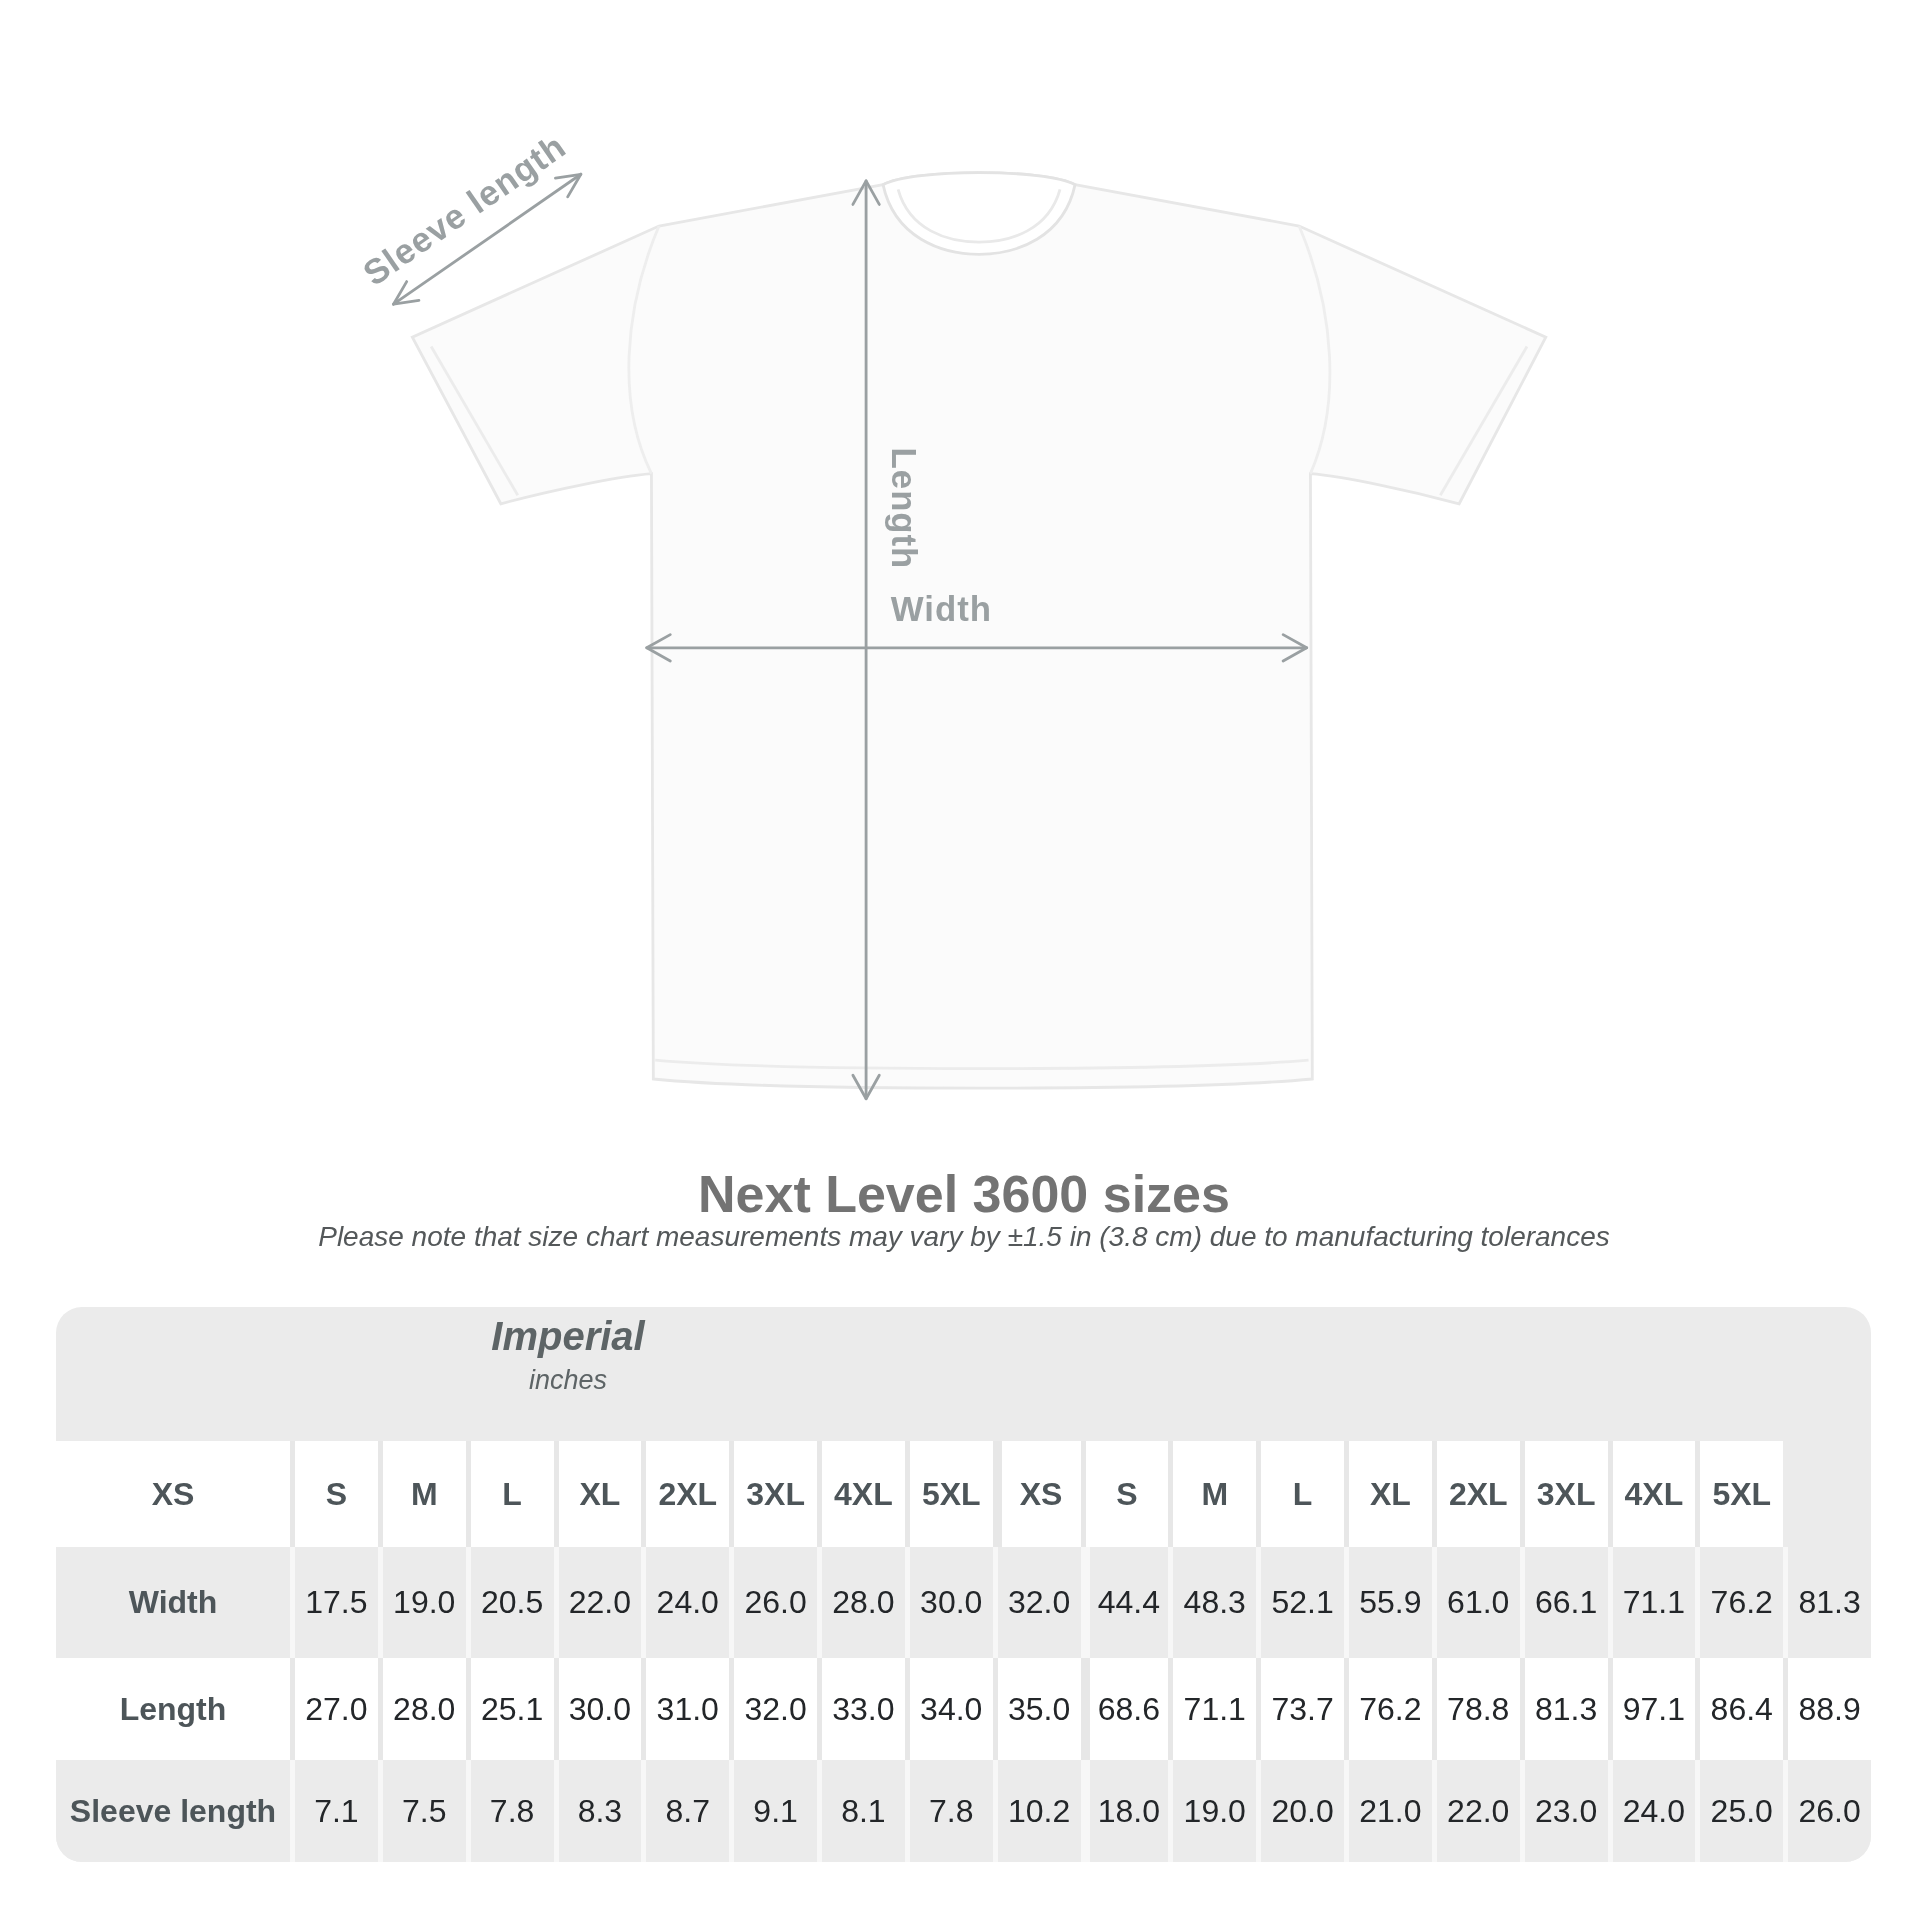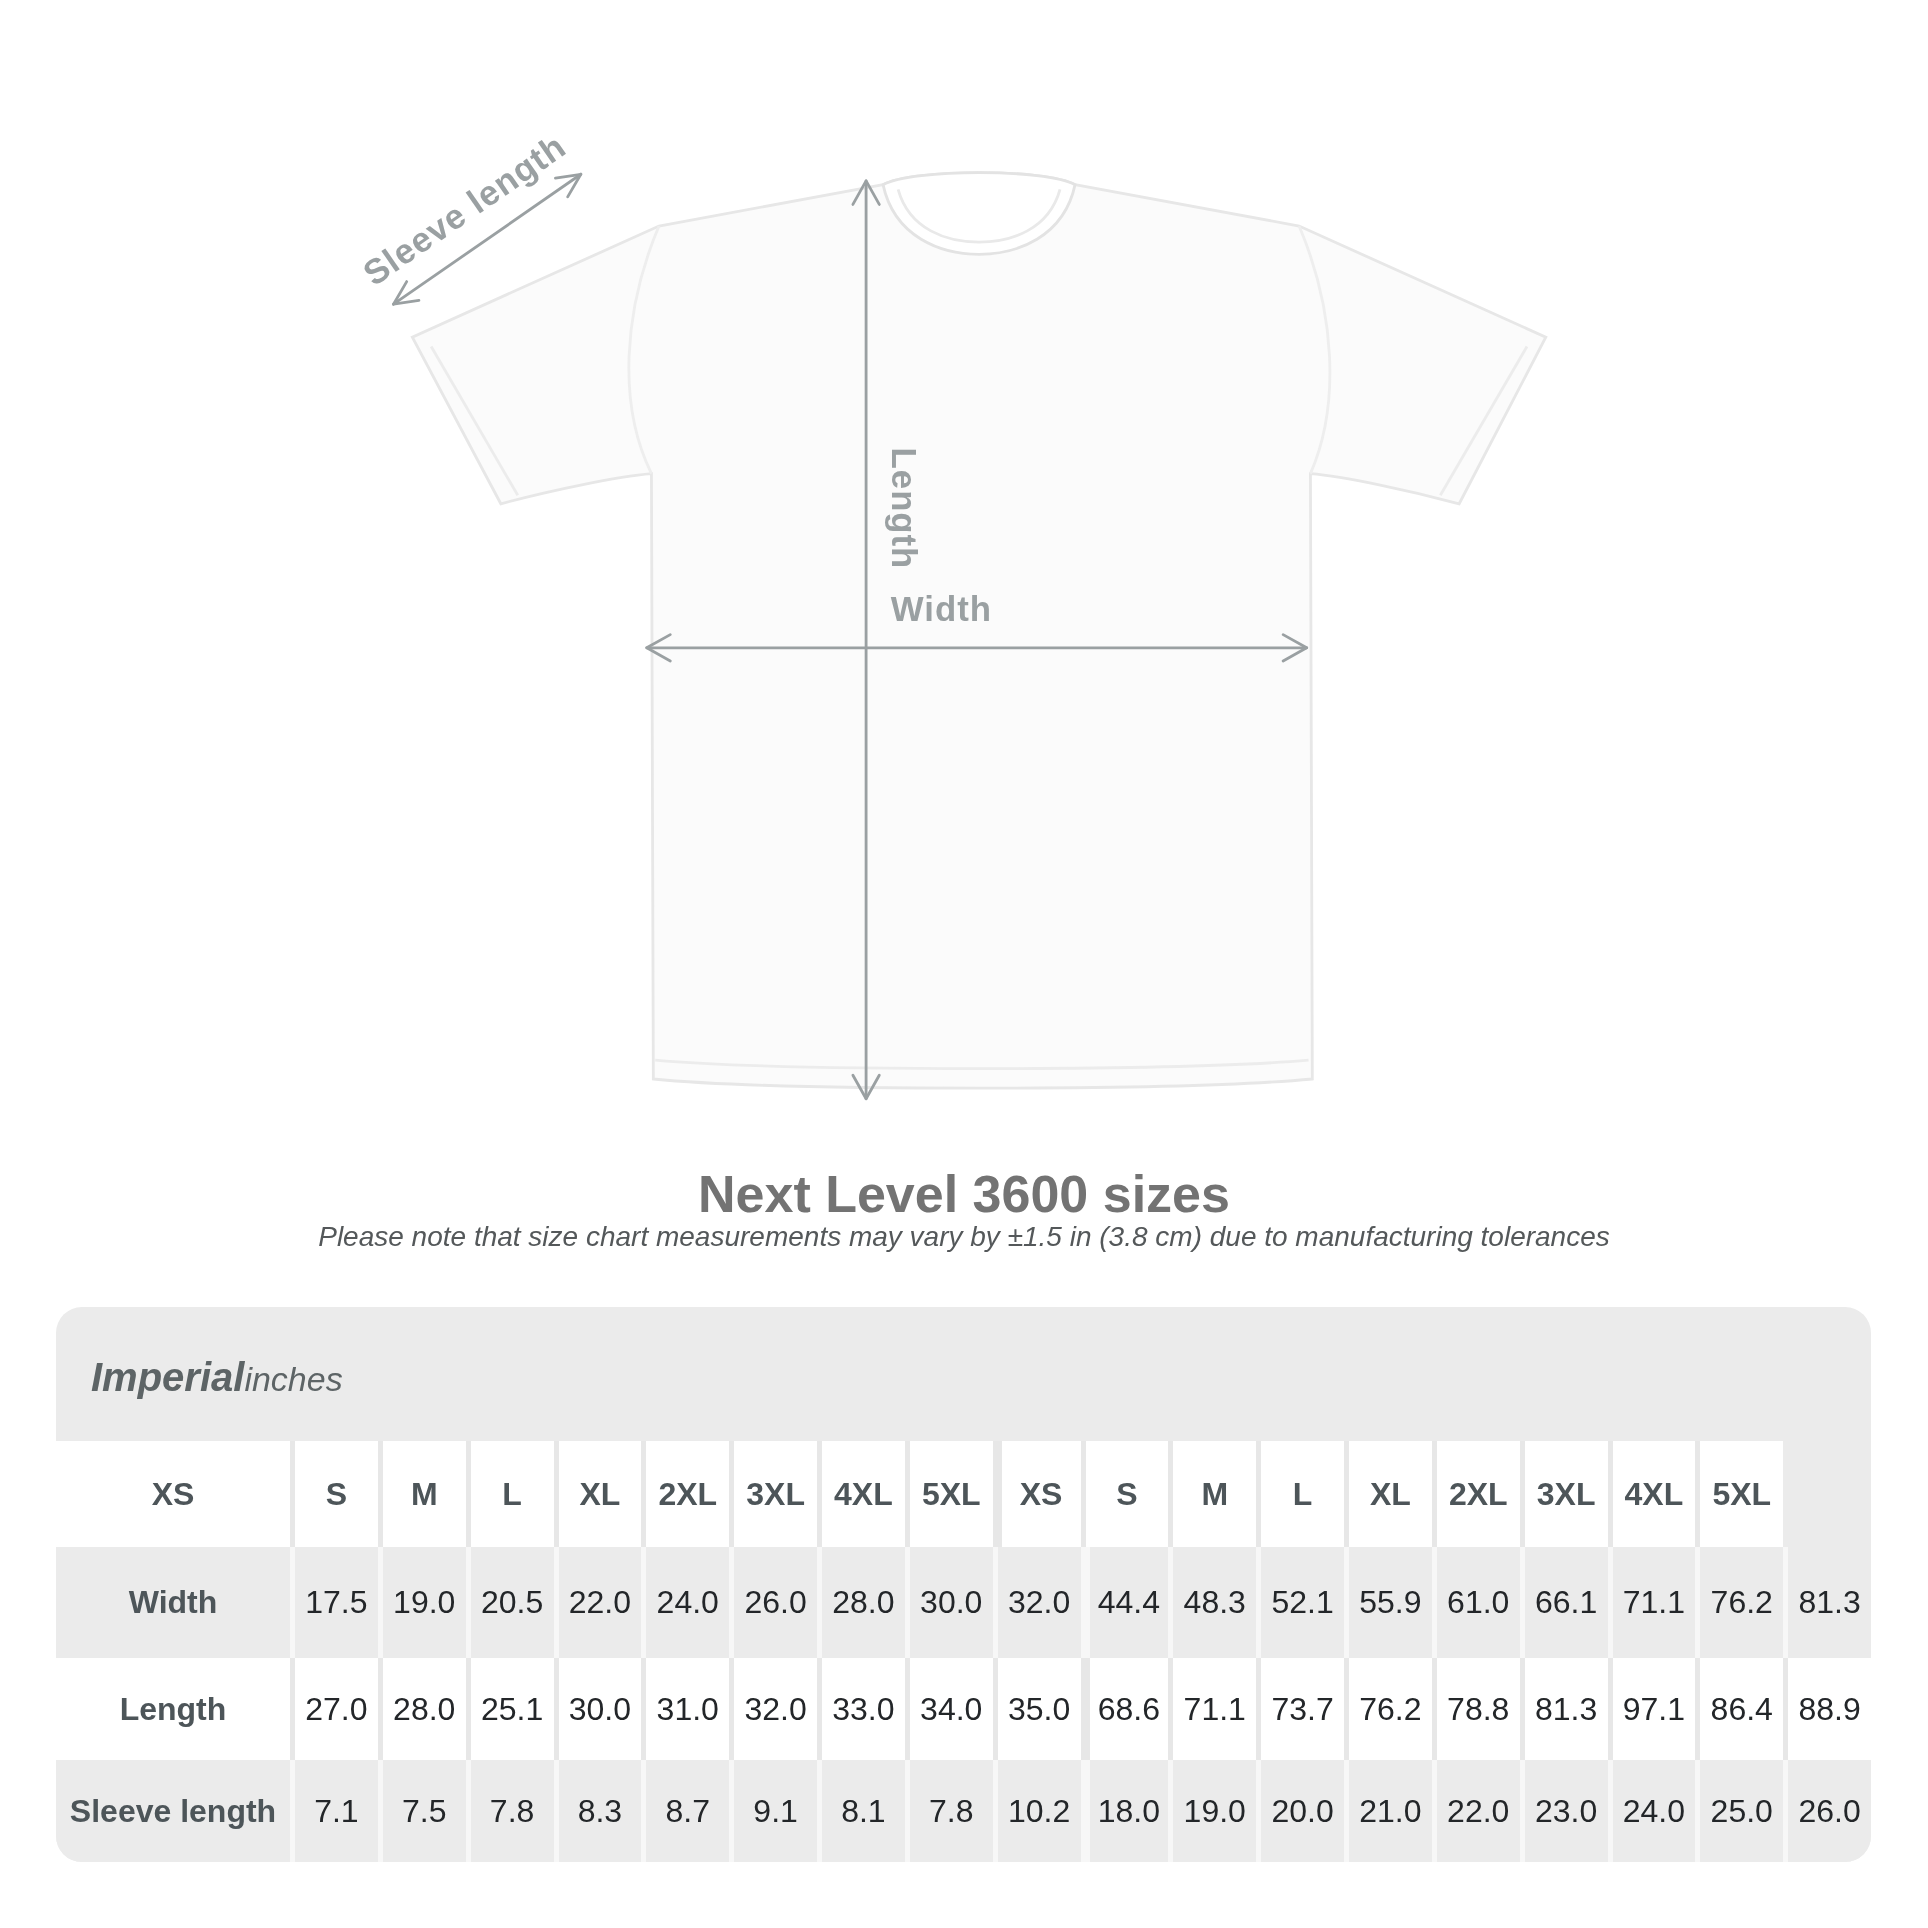--- a/index.html
+++ b/index.html
@@ -19,25 +19,25 @@
   .chart-note{
     position:absolute;left:0;top:1221px;width:1928px;text-align:center;
     font-size:28px;font-style:italic;color:#54585a;
   }
   
   .size-table{
     position:absolute;left:56px;top:1307px;width:1815px;height:555px;
     background:#ebebeb;border-radius:26px;overflow:hidden;
   }
   .unit-band{display:flex;height:134px;}
-  .unit-section{display:flex;flex-direction:row;align-items:center;justify-content:flex-start;padding-top:6px;margin-left:35px;}
+  .unit-section{display:flex;flex-direction:column;align-items:center;justify-content:flex-start;padding-top:6px;}
   .unit-section.imperial{width:1024px;}
   .unit-section.metric{flex:1;}
   .unit-name{font-size:40px;font-weight:bold;font-style:italic;color:#5d6466;line-height:1.15;}
-  .unit-sub{font-size:34px;font-style:italic;color:#5d6466;margin-top:5.6px;}
+  .unit-sub{font-size:27px;font-style:italic;color:#5d6466;margin-top:5.6px;}
   .trow{display:grid;grid-template-columns:234px repeat(18,1fr);}
   .trow .cell{
     display:flex;align-items:center;justify-content:center;
     font-size:32px;color:#232629;box-sizing:border-box;
   }
   .trow .cell{border-left:5.6px solid transparent;}
   .trow .cell:first-child{border-left:none;}
   .trow .cell.metric-start{border-left-width:9.4px;}
   .trow .cell.head,.trow .cell.rowlabel{font-weight:bold;color:#4d5559;}
   .row-size{height:106px;}

